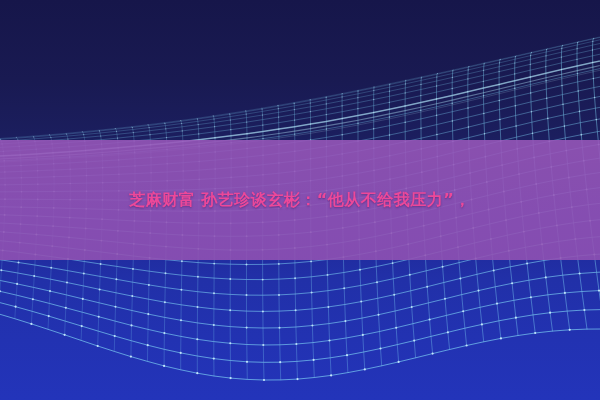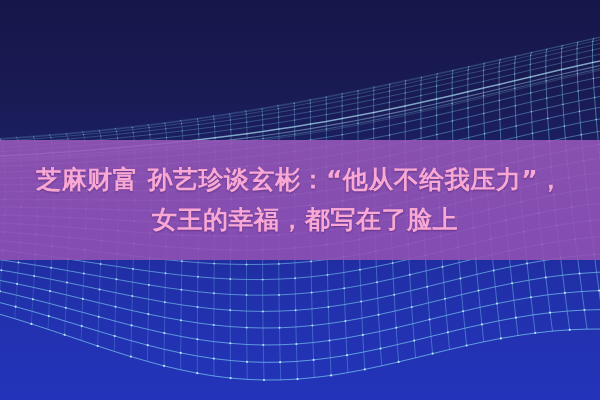--- a/index.html
+++ b/index.html
@@ -66,22 +66,22 @@
     width: 600px;
     height: 120px;
     display: flex;
     flex-direction: column;
     align-items: center;
     justify-content: center;
     gap: 2px;
     z-index: 8;
   }
   .hl-line {
-    color: #f9a8d4;
-    font-size: 25px;
+    color: #ec4899;
+    font-size: 16px;
     line-height: 38px;
     font-weight: 700;
     letter-spacing: 0.5px;
     white-space: nowrap;
     text-shadow: 0 1px 2px rgba(60, 20, 90, 0.45);
     text-align: right;
   }
   .hl-line.l2 {
     padding-left: 10px;
   }
@@ -675,16 +675,15 @@
         <circle cx="569.7" cy="329.8" r="1.10" fill="#cfeeff" fill-opacity="0.90"></circle>
         <circle cx="604.4" cy="329.0" r="1.10" fill="#cfeeff" fill-opacity="0.90"></circle>
       </svg>
   </div>
 
   <div class="band"></div>
   <div class="band-tint"></div>
 
   <div class="headline">
     <div class="hl-line l1">芝麻财富 孙艺珍谈玄彬：“他从不给我压力”，</div>
-    <div class="hl-line l2">女王的幸福，都写在了脸上</div>
   </div>
 
 </div>
 
 </body></html>

